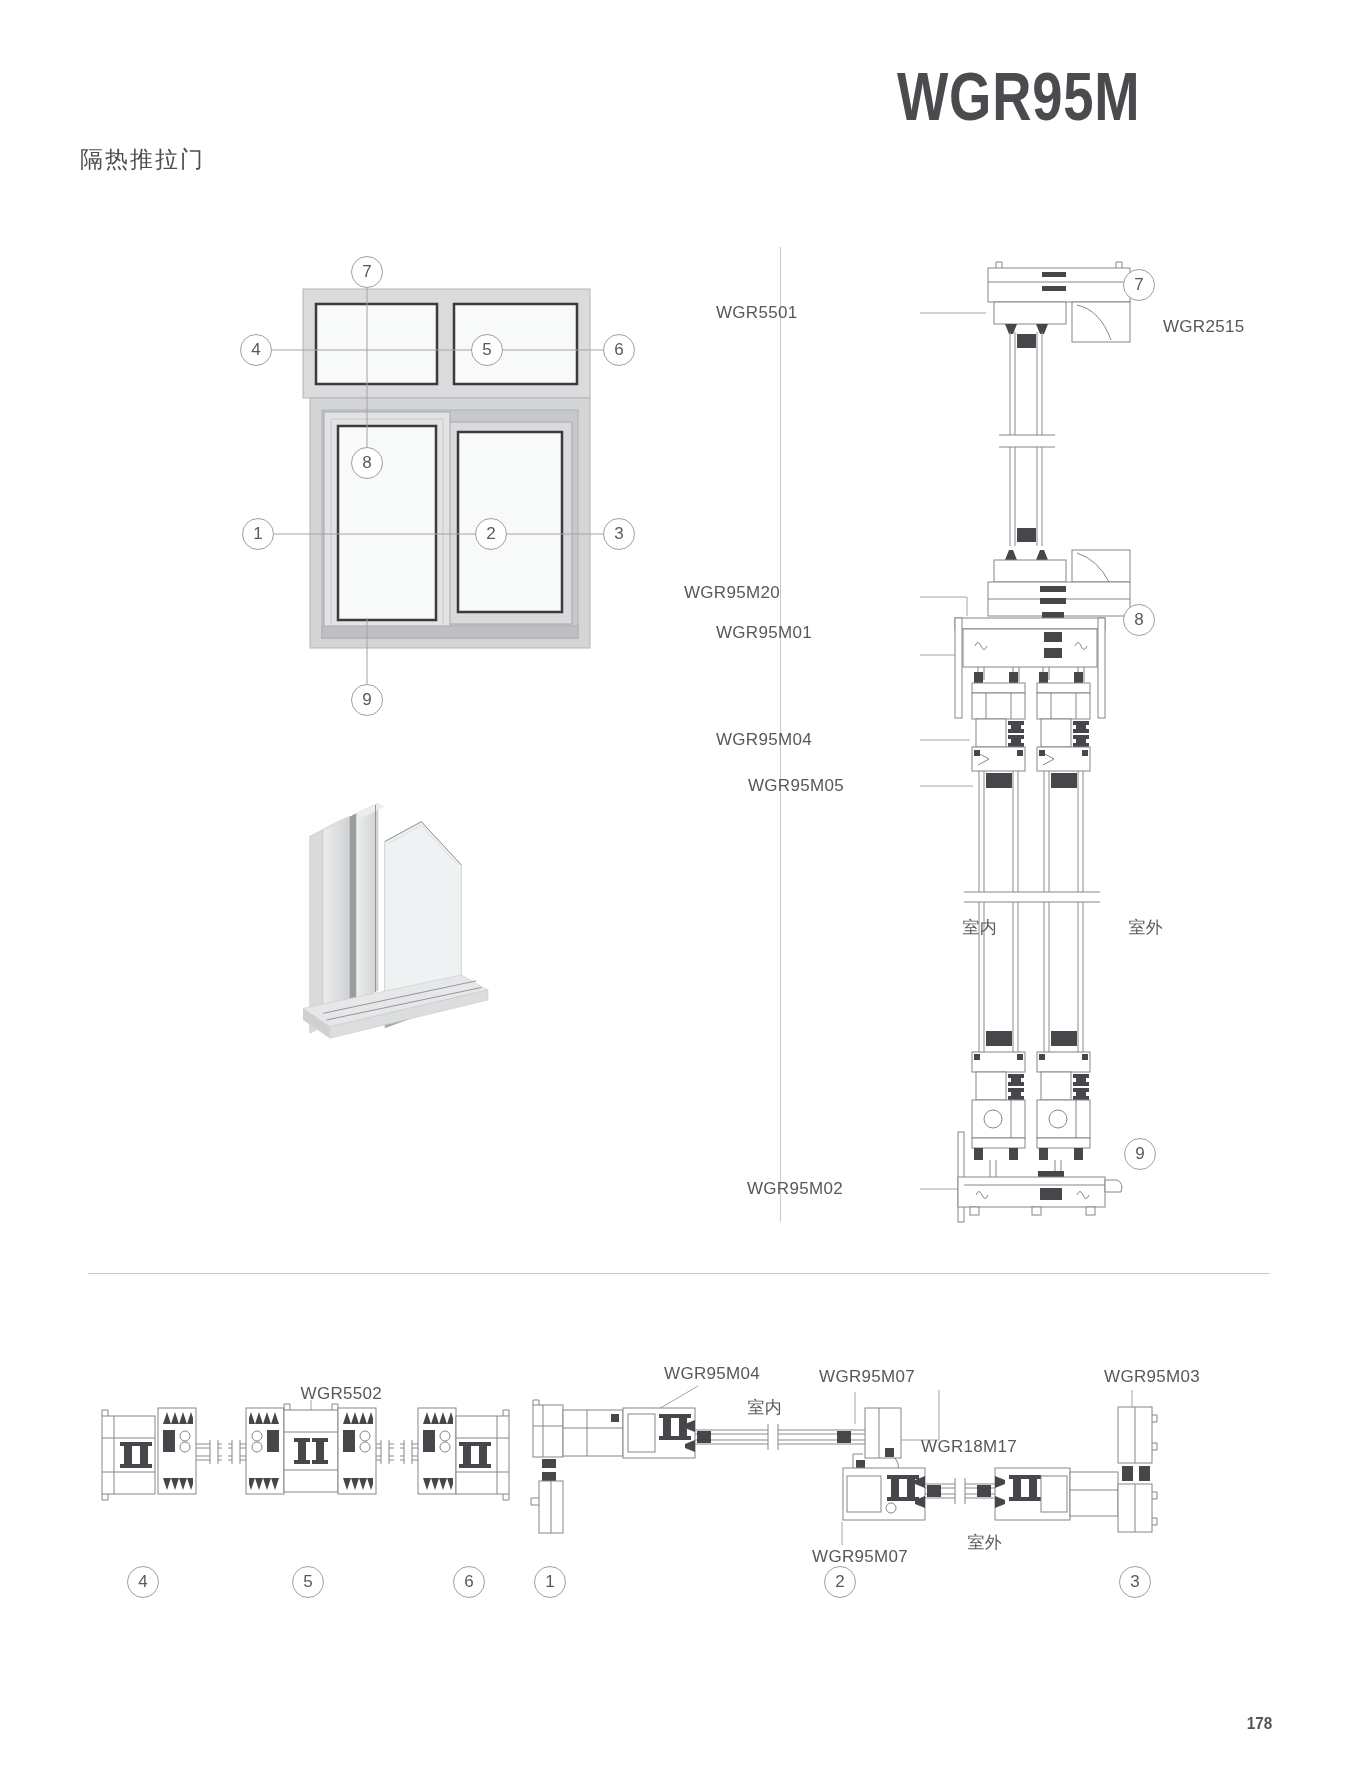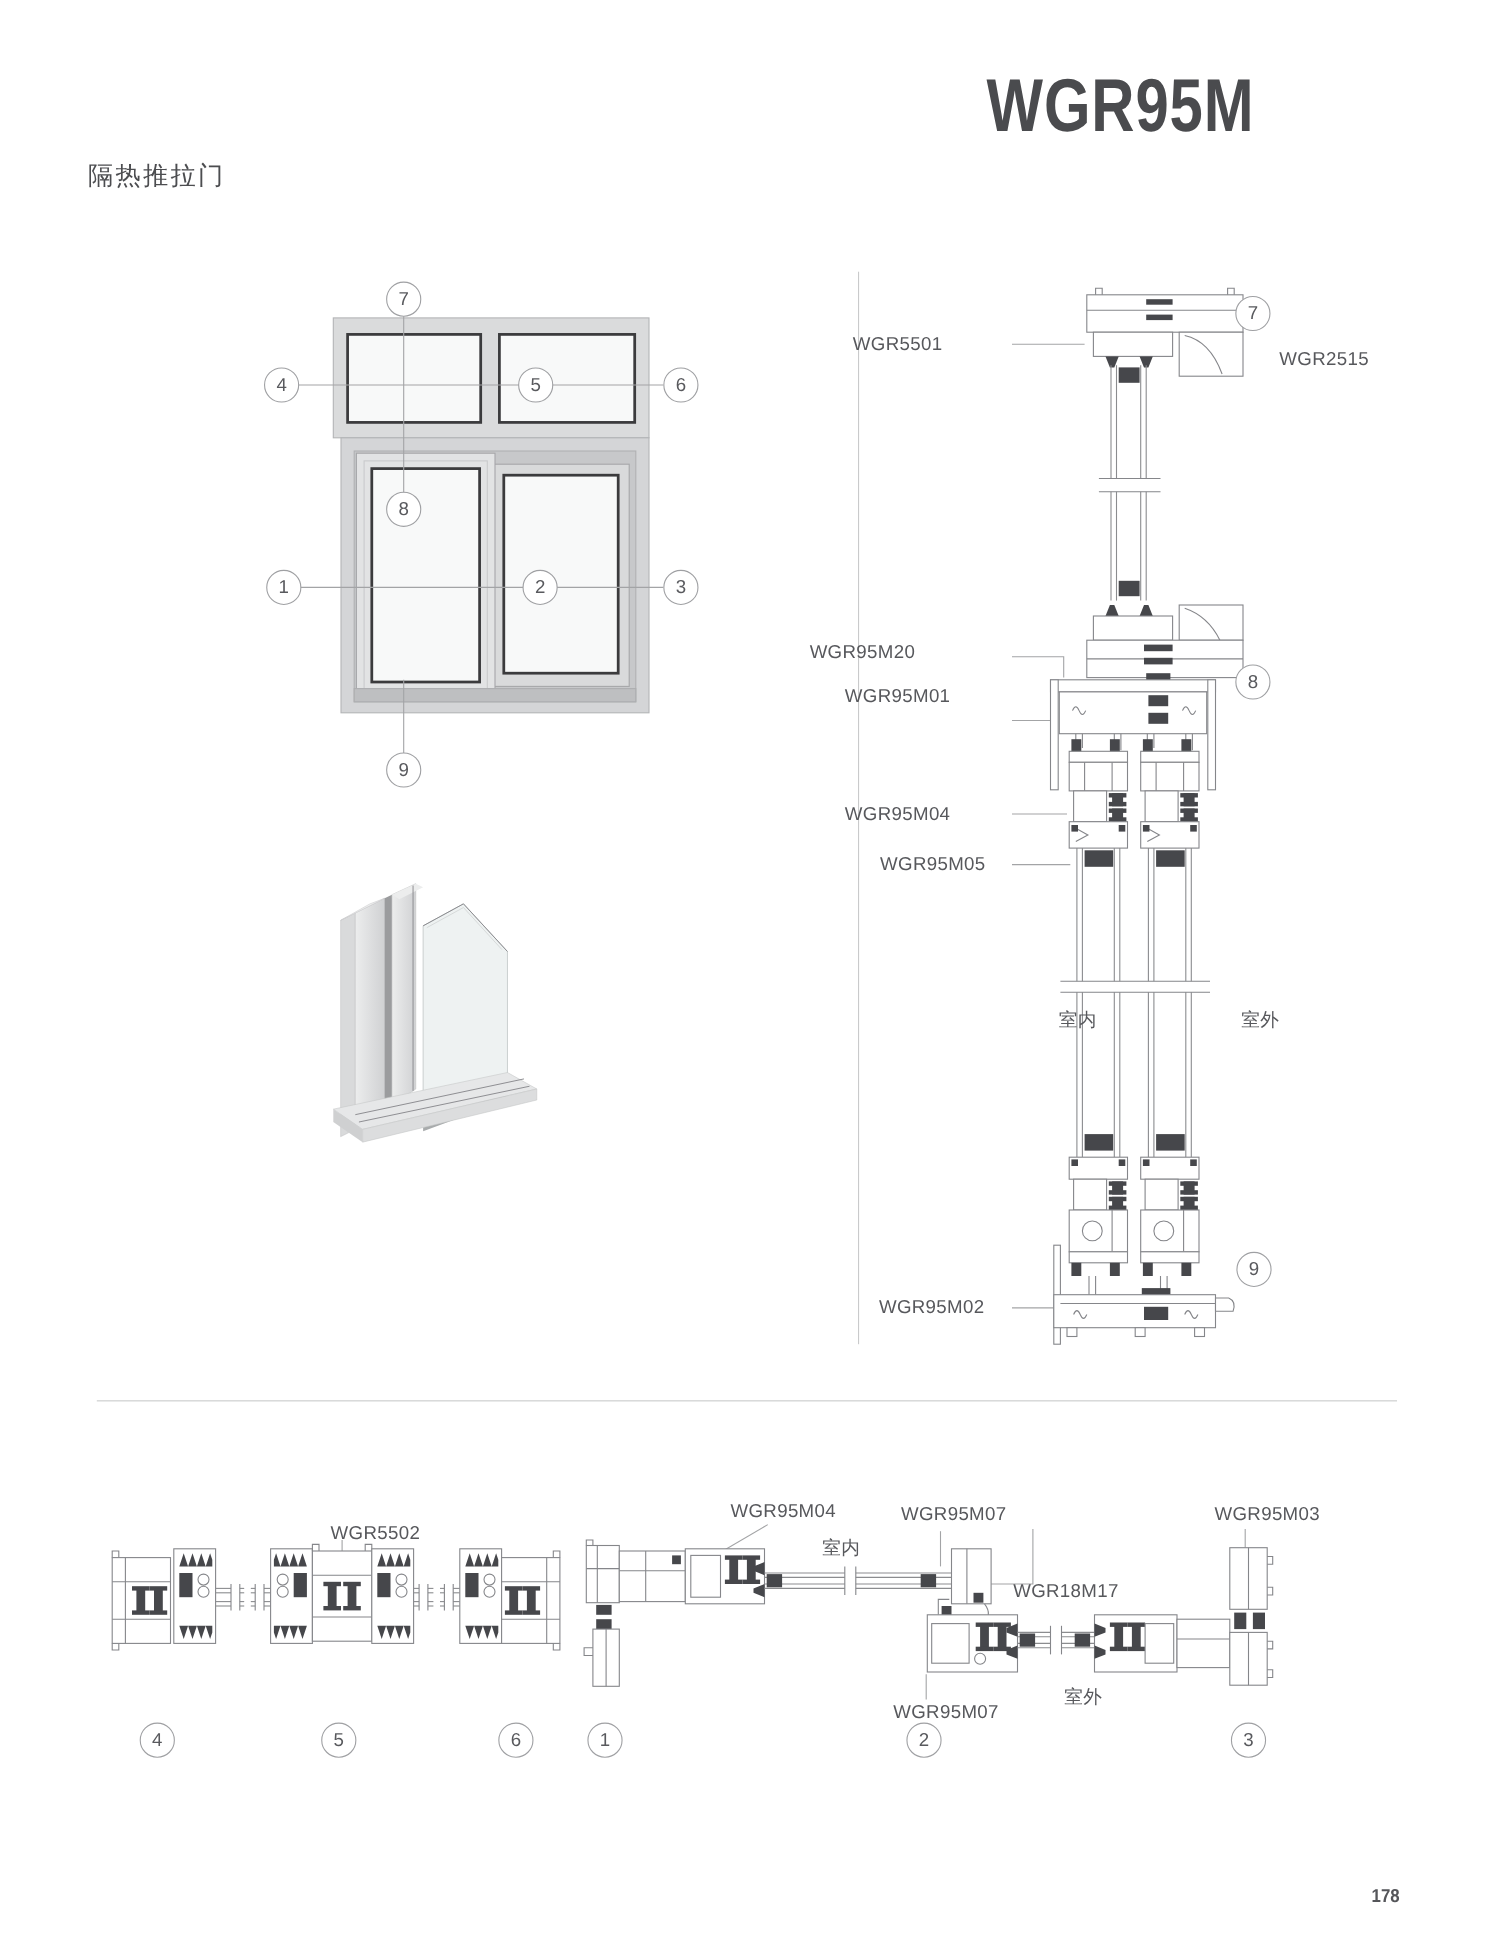--- a/index.html
+++ b/index.html
@@ -13,21 +13,21 @@
   .pagenum { position:absolute; right:86px; top:1714px; font-size:17px; font-weight:bold; color:#55565a;
              transform:scaleX(0.9); transform-origin:100% 50%; }
 
   .vdiv { position:absolute; left:780px; top:247px; width:1px; height:975px; background:#c9cacb; }
   .hdiv { position:absolute; left:88px; top:1273px; width:1182px; height:1px; background:#c9cacb; }
 
   .callout { position:absolute; width:32px; height:32px; border:1px solid #9fa0a3; border-radius:50%;
              background:#ffffff; display:flex; align-items:center; justify-content:center;
              font-size:17px; color:#595a5e; z-index:4; }
   .plabel { position:absolute; font-size:17px; color:#57585c; white-space:nowrap; z-index:3; letter-spacing:0.3px; }
-  .r { text-align:center; } .c { text-align:right; }
+  .r { text-align:left; } .c { text-align:right; }
 
   svg.draw { position:absolute; overflow:visible; }
   svg.draw line, svg.draw path { stroke:#85868a; fill:none; stroke-width:1; }
   svg.draw circle { fill:none; stroke:#85868a; stroke-width:1; }
   svg.draw .wh { fill:#ffffff; stroke:#85868a; stroke-width:1; }
   svg.draw .dk, svg.draw path.dk { fill:#46474b; stroke:none; }
   svg.draw .glass line { stroke:#8b8c8f; }
   svg.draw .lead line, svg.draw .lead path { stroke:#a3a4a6; fill:none; }
 </style>
 </head>

